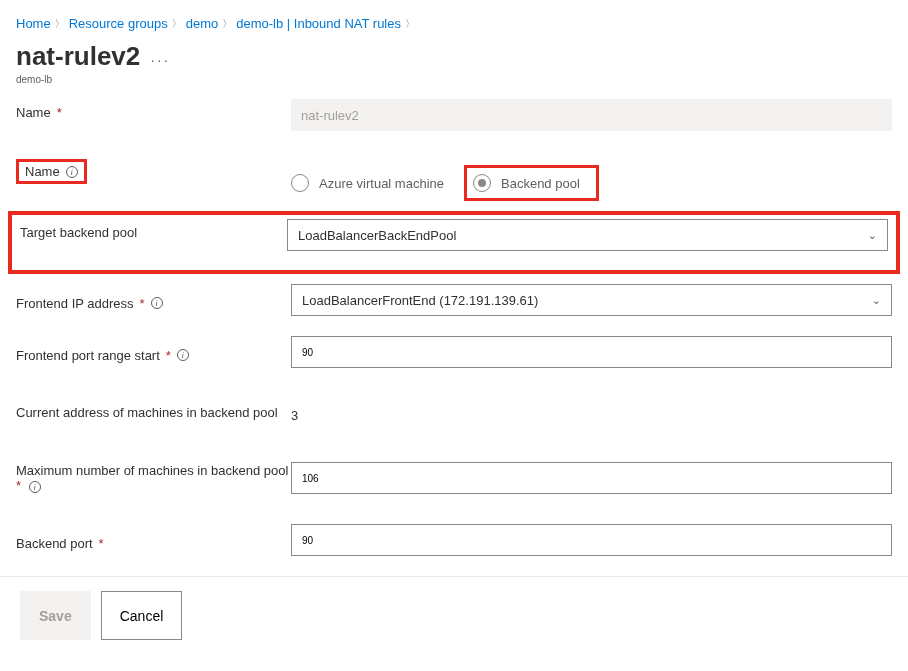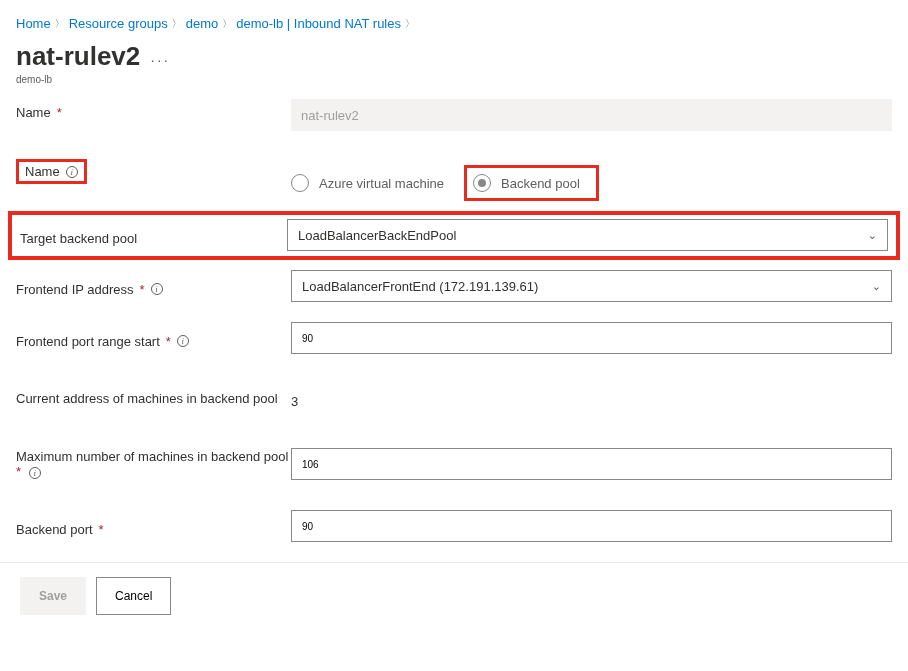--- a/index.html
+++ b/index.html
@@ -34,21 +34,21 @@
     .select-box { width: 100%; height: 32px; border: 1px solid #8a8886; padding: 0 10px; font-size: 13px; display: flex; align-items: center; justify-content: space-between; background: #fff; cursor: pointer; }
     .chevron-down { font-size: 11px; color: #605e5c; }
     
     .text-input { width: 100%; height: 32px; border: 1px solid #8a8886; padding: 0 10px; font-size: 10px; font-family: inherit; }
     
     .static-val { padding-top: 6px; }
     
     .highlight-red { border: 3px solid #E92A1E; }
     
     .footer { margin-top: 20px; padding: 14px 20px; border-top: 1px solid #edebe9; display: flex; gap: 10px; }
-    .btn { height: 38px; padding: 0 18px; font-size: 12px; font-family: inherit; border: 1px solid #8a8886; background: #fff; cursor: pointer; }
+    .btn { height: 49px; padding: 0 18px; font-size: 14px; font-family: inherit; border: 1px solid #8a8886; background: #fff; cursor: pointer; }
     .btn.primary-disabled { background: #f3f2f1; border: 1px solid #f3f2f1; color: #a19f9d; font-weight: 600; cursor: default; }
     
     .radio-highlight-box { border: 3px solid #E92A1E; padding: 6px 16px 6px 6px; display: inline-flex; margin-top: 0; }
     .target-row-wrapper { border: 4px solid #E92A1E; padding: 4px 8px; margin: 6px -8px; }
   </style>
 </head>
 <body>
 
 <div class="breadcrumb">
   <a>Home</a>
@@ -98,21 +98,21 @@
           <div class="radio-item">
             <span class="radio-circle selected"></span>
             <span class="radio-label">Backend pool</span>
           </div>
         </div>
       </div>
     </div>
   </div>
 
   <div class="target-row-wrapper">
-    <div class="row" style="margin-bottom:1px; align-items:center;">
+    <div class="row" style="margin-bottom:15px; ">
       <div class="label-col" style="width:267px">
         <span>Target backend pool</span>
       </div>
       <div class="field-col">
         <div class="select-box">
           <span>LoadBalancerBackEndPool</span>
           <span class="chevron-down">⌄</span>
         </div>
       </div>
     </div>

